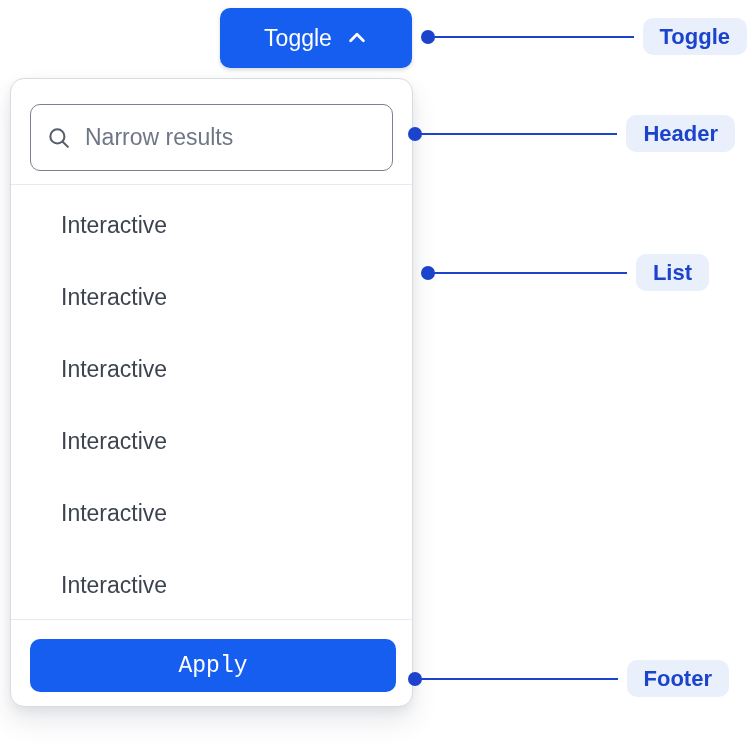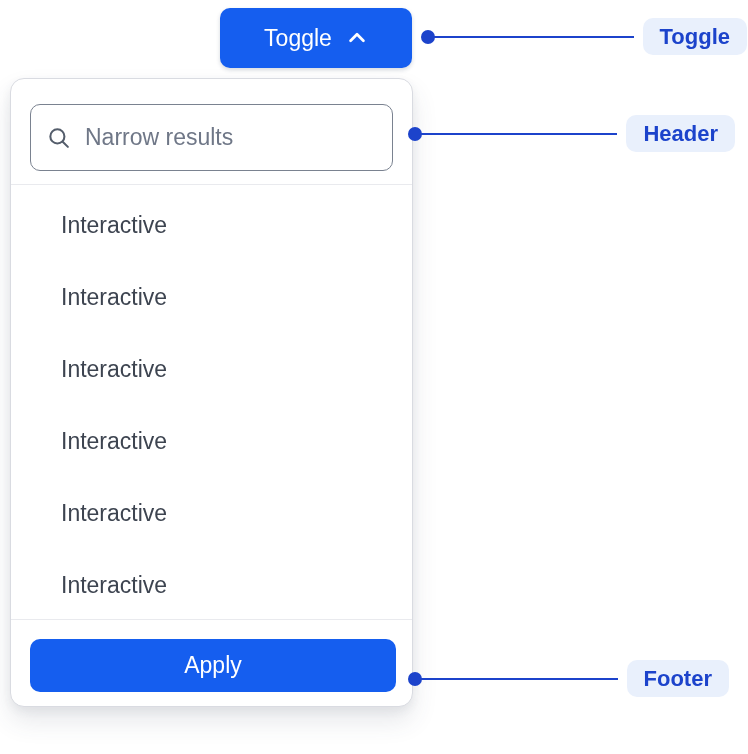--- a/index.html
+++ b/index.html
@@ -45,21 +45,21 @@
     padding:4px 0 0 0;overflow:hidden;
   }
   .list-item{
     height:72px;display:flex;align-items:center;
     padding:0 20px 0 35px;font-size:23px;color:#3d4450;cursor:pointer;margin-left:15px;
   }
 
   .panel-footer{padding:19px 16px 14px 19px;}
   .apply-btn{
     width:100%;height:53px;background:#155EEF;color:#ffffff;
-    border:none;border-radius:10px;font-family:Liberation Sans, sans-serif;font-size:23px;
+    border:none;border-radius:10px;font-family:Liberation Mono, monospace;font-size:23px;
     font-weight:500;cursor:pointer;display:block;
   }
 
   
   .annot{position:absolute;display:flex;align-items:center;height:37px;}
   .annot-dot{
     flex:none;width:14px;height:14px;border-radius:50%;
     background:#1c43cb;
   }
   .annot-line{
@@ -123,20 +123,25 @@
     <span class="annot-line"></span>
     <span class="annot-pill">Toggle</span>
   </div>
 
   <div class="annot" id="annot-header">
     <span class="annot-dot"></span>
     <span class="annot-line"></span>
     <span class="annot-pill">Header</span>
   </div>
 
+  <div class="annot" id="annot-list">
+    <span class="annot-dot"></span>
+    <span class="annot-line"></span>
+    <span class="annot-pill">List</span>
+  </div>
 
   <div class="annot" id="annot-footer">
     <span class="annot-dot"></span>
     <span class="annot-line"></span>
     <span class="annot-pill">Footer</span>
   </div>
 
 </div>
 
 </body></html>

